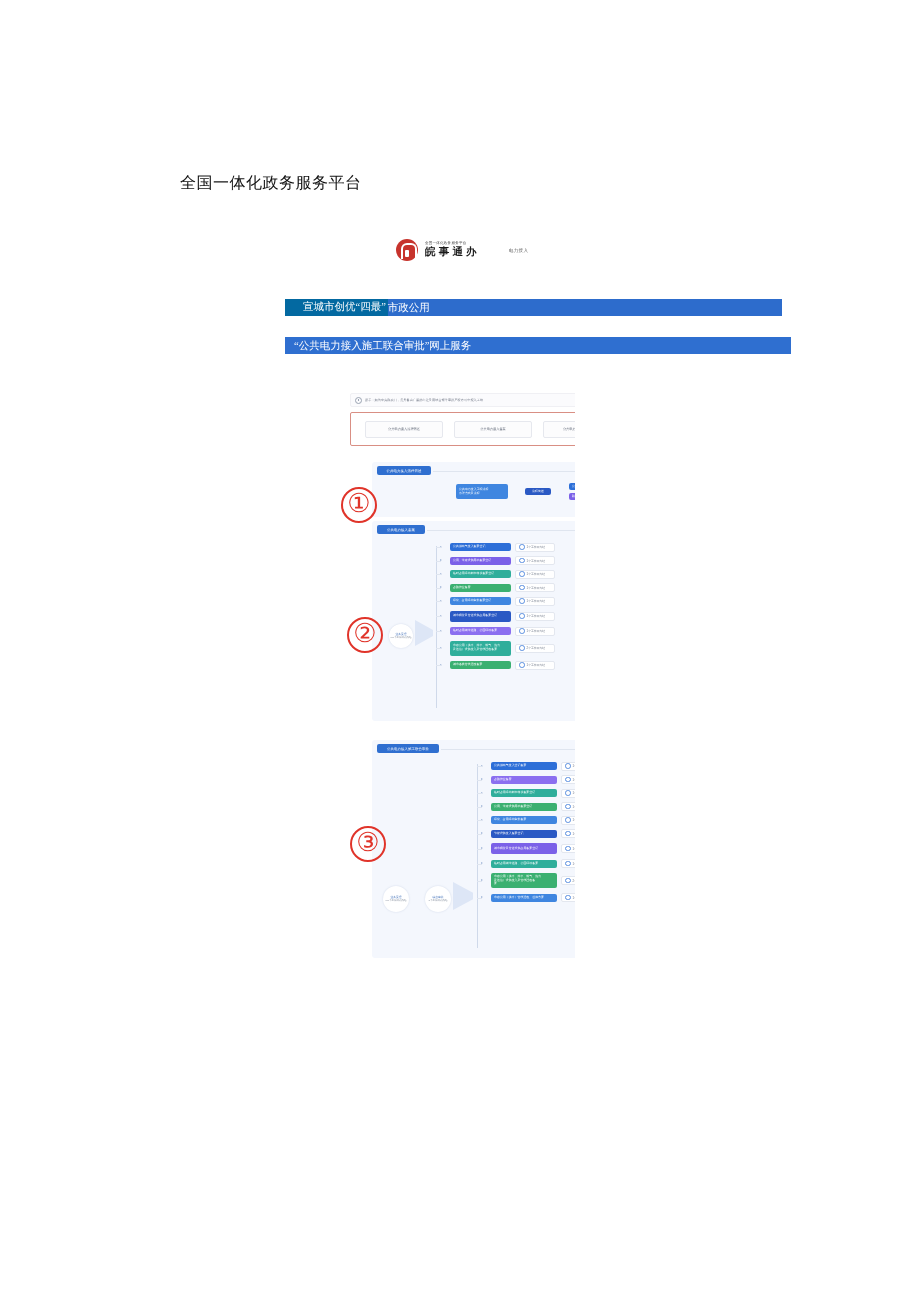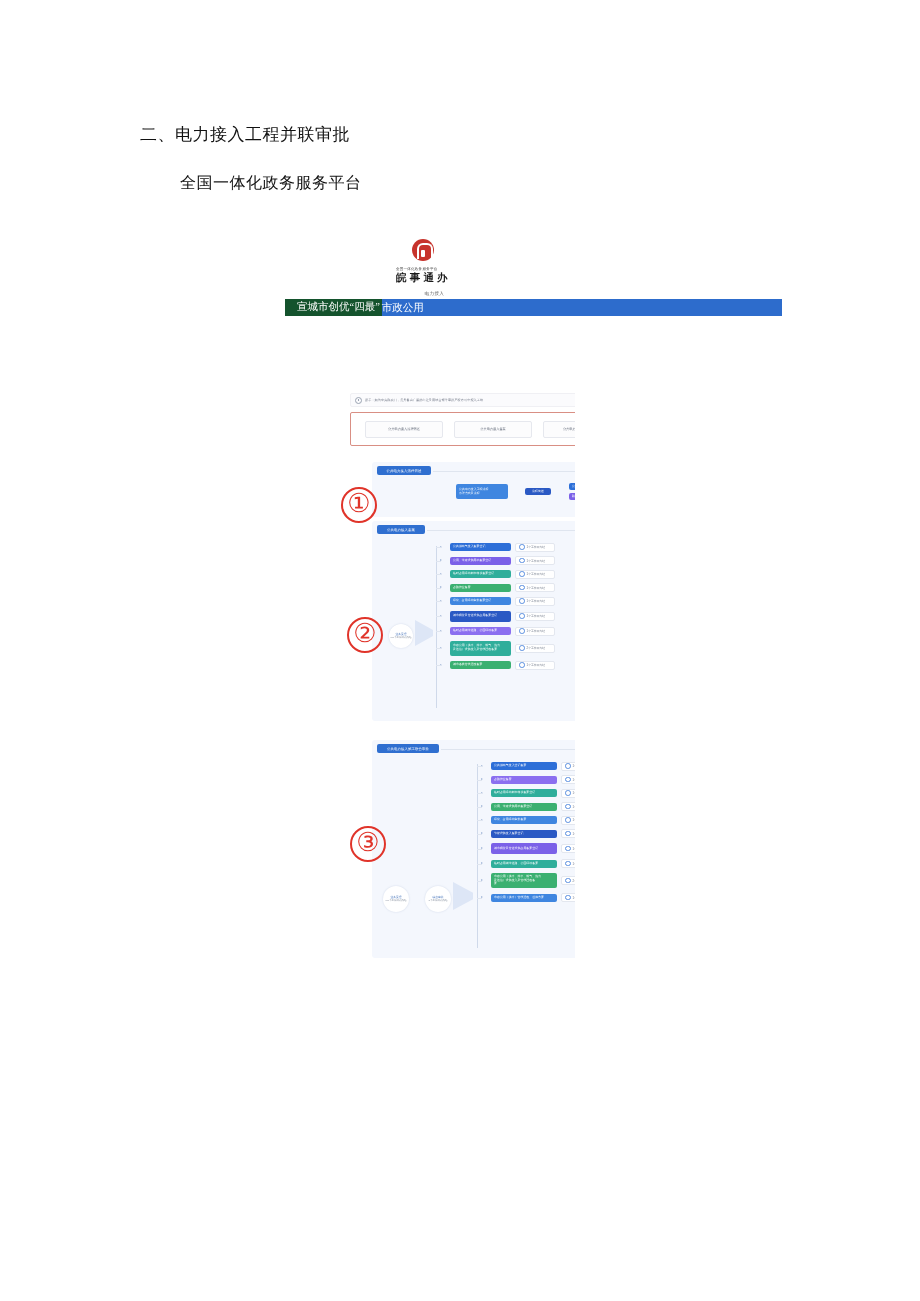--- a/index.html
+++ b/index.html
@@ -23,21 +23,21 @@
   .h-sub{
     position:absolute;left:180px;top:173px;
     font-size:16px;color:#111;letter-spacing:.5px;
     font-family:"Liberation Serif","DejaVu Serif",serif;
     white-space:nowrap;
   }
 
   
   .logo-wrap{
     position:absolute;left:396px;top:239px;
-    display:flex;align-items:center;gap:7px;flex-direction:column;
+    display:flex;align-items:center;gap:7px;
   }
   .logo-mark{
     width:22px;height:22px;border-radius:50%;
     background:#c7332c;position:relative;flex:0 0 auto;
   }
   .logo-mark:before{
     content:"";position:absolute;left:5px;top:4px;
     width:12px;height:14px;
     border:2px solid #fff;border-bottom:none;
     border-radius:6px 6px 0 0;
@@ -66,21 +66,21 @@
   .banner{
     position:absolute;left:285px;width:497px;height:17px;
     background:#2f6fd0;
     display:flex;align-items:center;
     font-size:10.5px;color:#ffffff;white-space:nowrap;
     font-family:"Liberation Serif","DejaVu Serif",serif;
   }
   .banner.b1{top:299px;background:#2d6ccc;}
   .banner.b2{top:337px;background:#2f6fd0;padding-left:9px;}
   .banner .sel{
-    background:#14532d;color:#fff;padding:1px 2px 2px 12px;
+    background:#0369a1;color:#fff;padding:1px 2px 2px 18px;
     display:inline-block;
   }
 
   
   .shot{
     position:absolute;left:337px;top:388px;
     width:238px;height:570px;
     background:#ffffff;overflow:hidden;
     filter:blur(.18px);
   }
@@ -188,36 +188,36 @@
     display:flex;align-items:center;justify-content:center;
     font-size:26px;font-family:"Liberation Serif","DejaVu Serif",serif;
     line-height:1;padding-bottom:3px;box-sizing:border-box;
   }
 </style>
 </head>
 <body>
 
 <div class="page">
 
-  <div class="h-section">二、电力接入工程并联审批</div>
   <div class="h-sub">全国一体化政务服务平台</div>
 
   <div class="logo-wrap">
     <div class="logo-mark"></div>
     <div class="logo-txt">
       <div class="logo-small">全国一体化政务服务平台</div>
       <div class="logo-big">皖事通办</div>
     </div>
     <div class="logo-side">电力接入</div>
   </div>
 
   <div class="banner b1">
     <span class="sel">宣城市创优“四最”</span>
     <span>市政公用</span>
   </div>
+  <div class="banner b2">“公共电力接入施工联合审批”网上服务</div>
 
   <div class="shot">
     <div class="shot-inner">
 
       <div class="notice">
         <span class="ic"></span>
         <span class="tx">提示：如为中央额项目，需具备由广播的出让及用地合规等审批产权方可申报入工地</span>
       </div>
 
       <div class="tabstrip">

